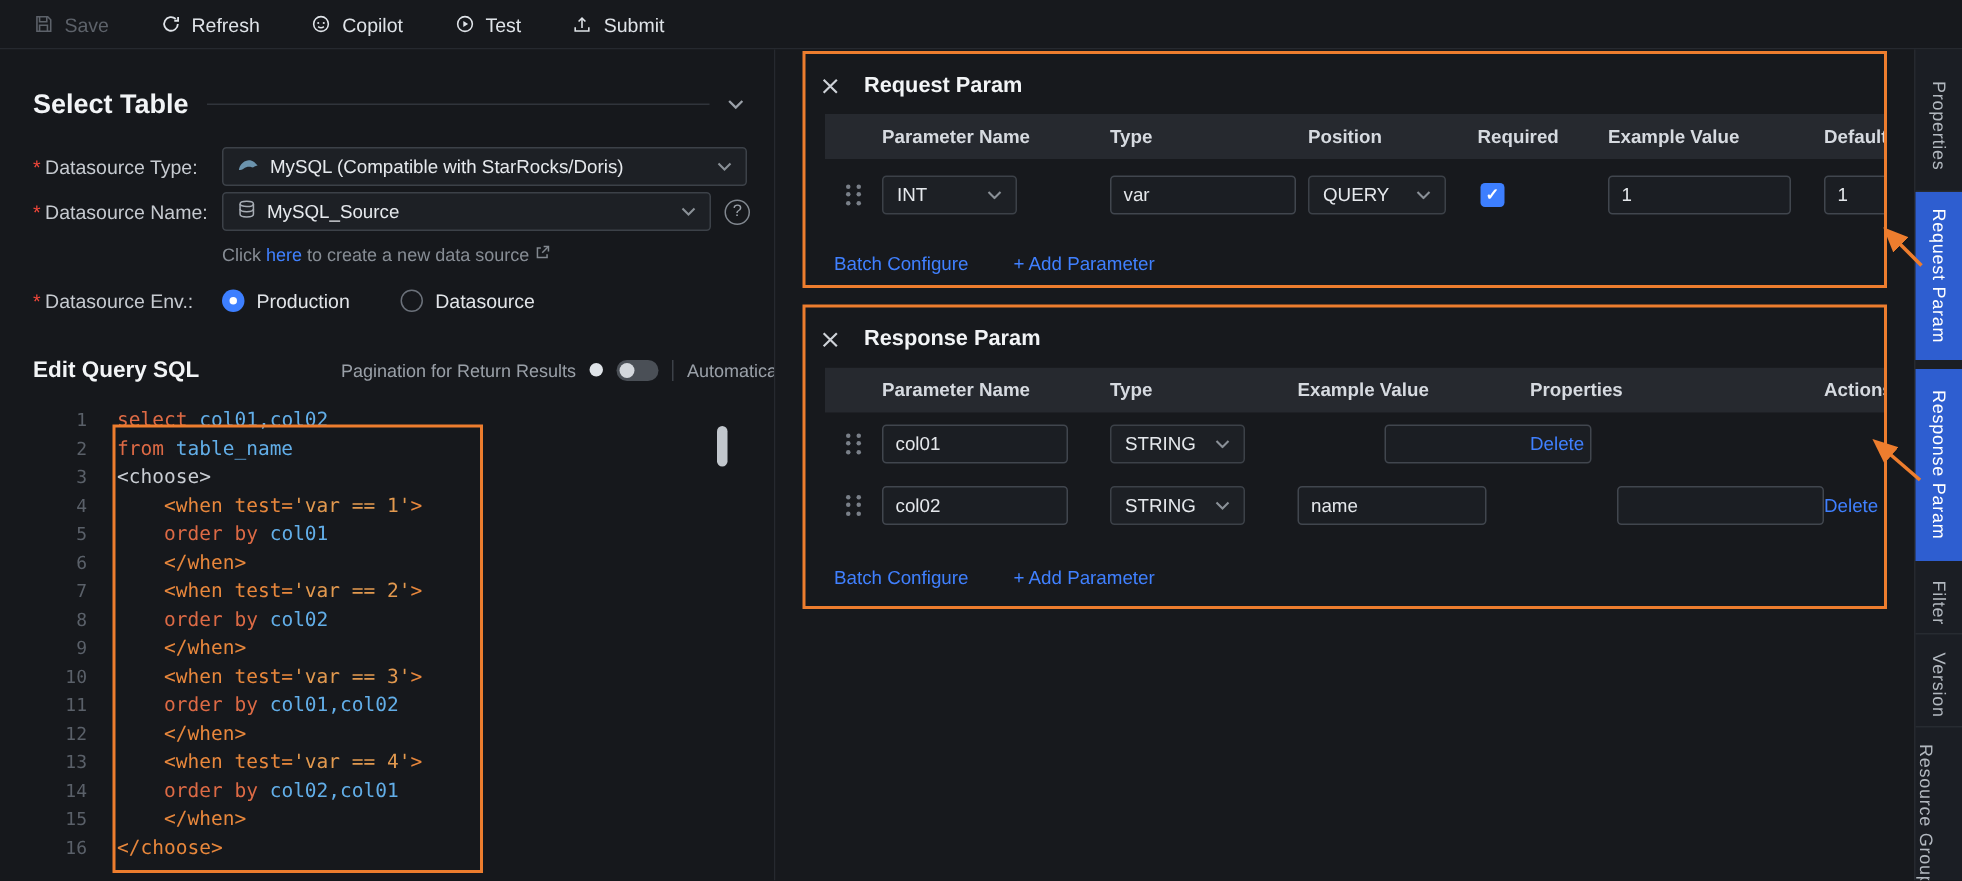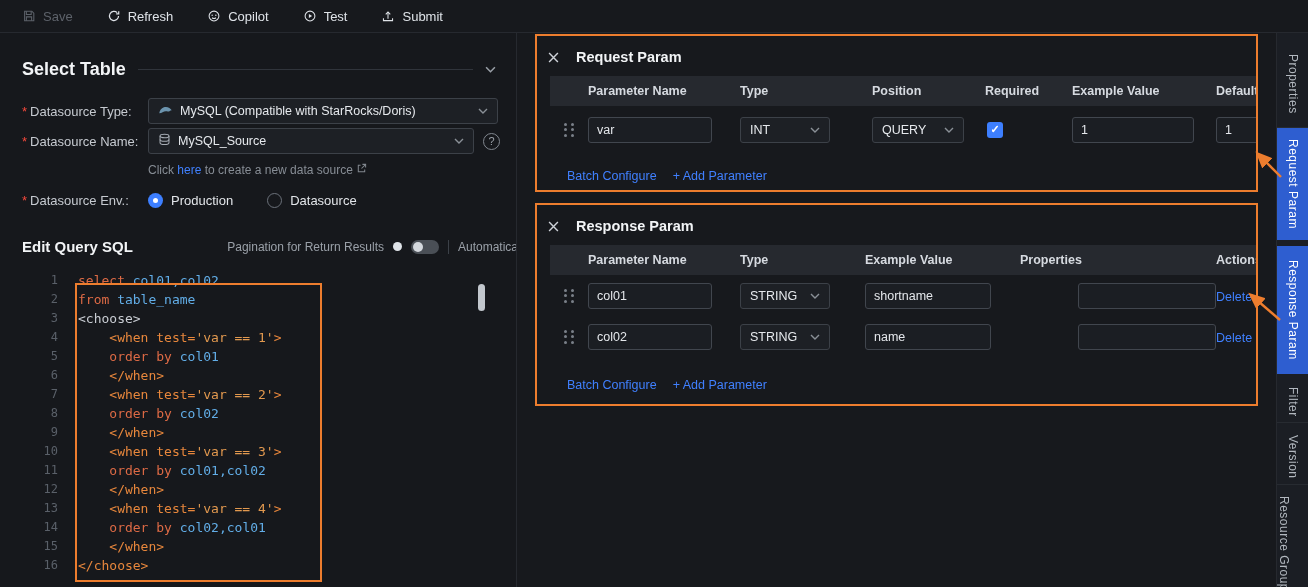--- a/index.html
+++ b/index.html
@@ -81,21 +81,21 @@
   .grip i{width:3px;height:3px;border-radius:50%;background:#7a8089}
 
   .txt{box-sizing:border-box;height:26px;background:#1b1e23;border:1px solid #41464e;border-radius:3px;color:#e4e7eb;font-size:12.5px;padding:0 8px;font-family:"Liberation Sans",sans-serif;outline:none}
   .w124{width:124px}.w90{width:90px}.w92{width:92px}.w122{width:122px}.w58{width:58px}.w126{width:126px}
   .desc-inp{width:138px;margin-left:58px}
   .sel.inrow{flex:none}
 
   .cbx{width:16px;height:16px;border-radius:3px;background:#3d7fff;display:flex;align-items:center;justify-content:center;margin-left:2px;cursor:pointer}
   .cbx::after{content:"\2713";color:#fff;font-size:11px;font-weight:700}
 
-  .card-links{display:flex;gap:16px;margin-left:30px;font-size:12.5px}
+  .card-links{display:flex;gap:30px;margin-left:19px;font-size:12.5px}
   .card1 .card-links{margin-top:16px}
   .card2 .card-links{margin-top:21px}
   .lnk{color:#4080ff;cursor:pointer;white-space:nowrap}
   .del-link{color:#4080ff;font-size:12.5px;cursor:pointer}
 
   
   .tabs{width:32px;flex:none;background:#1b1e24;border-left:1px solid #26292f;display:flex;flex-direction:column;padding-top:7px;box-sizing:border-box}
   .vtab{width:100%;display:flex;align-items:center;justify-content:center;cursor:pointer;border-bottom:1px solid #272b31;box-sizing:border-box;overflow:hidden}
   .vtab span{writing-mode:vertical-rl;font-size:12px;color:#b2b8bf;letter-spacing:.5px;white-space:nowrap}
   .vtab.active{background:#2e5ed0;border-bottom:none}
@@ -290,31 +290,31 @@
           <div class="cell-grip">
               <span class="grip">
                 <i></i>
                 <i></i>
                 <i></i>
                 <i></i>
                 <i></i>
                 <i></i>
               </span>
             </div>
-          <div><input class="txt w124" value="var" style=""></div>
           <div>
               <div class="sel inrow w90">
                 <span>INT</span>
                 <span class="dd-chev">
                   <svg viewBox="0 0 10 6" width="10" height="6" fill="none" stroke="#8a9097" stroke-width="1.4">
                     <path d="M1 1l4 4 4-4"></path>
                   </svg>
                 </span>
               </div>
             </div>
+          <div><input class="txt w124" value="var" style=""></div>
           <div>
               <div class="sel inrow w92">
                 <span>QUERY</span>
                 <span class="dd-chev">
                   <svg viewBox="0 0 10 6" width="10" height="6" fill="none" stroke="#8a9097" stroke-width="1.4">
                     <path d="M1 1l4 4 4-4"></path>
                   </svg>
                 </span>
               </div>
             </div>
@@ -364,21 +364,20 @@
           <div>
               <div class="sel inrow w90">
                 <span>STRING</span>
                 <span class="dd-chev">
                   <svg viewBox="0 0 10 6" width="10" height="6" fill="none" stroke="#8a9097" stroke-width="1.4">
                     <path d="M1 1l4 4 4-4"></path>
                   </svg>
                 </span>
               </div>
             </div>
-          <div><input class="txt w126" value="shortname" style=""></div>
           <div><input class="txt desc-inp" value="" style=""></div>
           <div><span class="del-link">Delete</span></div>
         </div>
         <div class="pt-row res-grid">
           <div class="cell-grip">
               <span class="grip">
                 <i></i>
                 <i></i>
                 <i></i>
                 <i></i>

